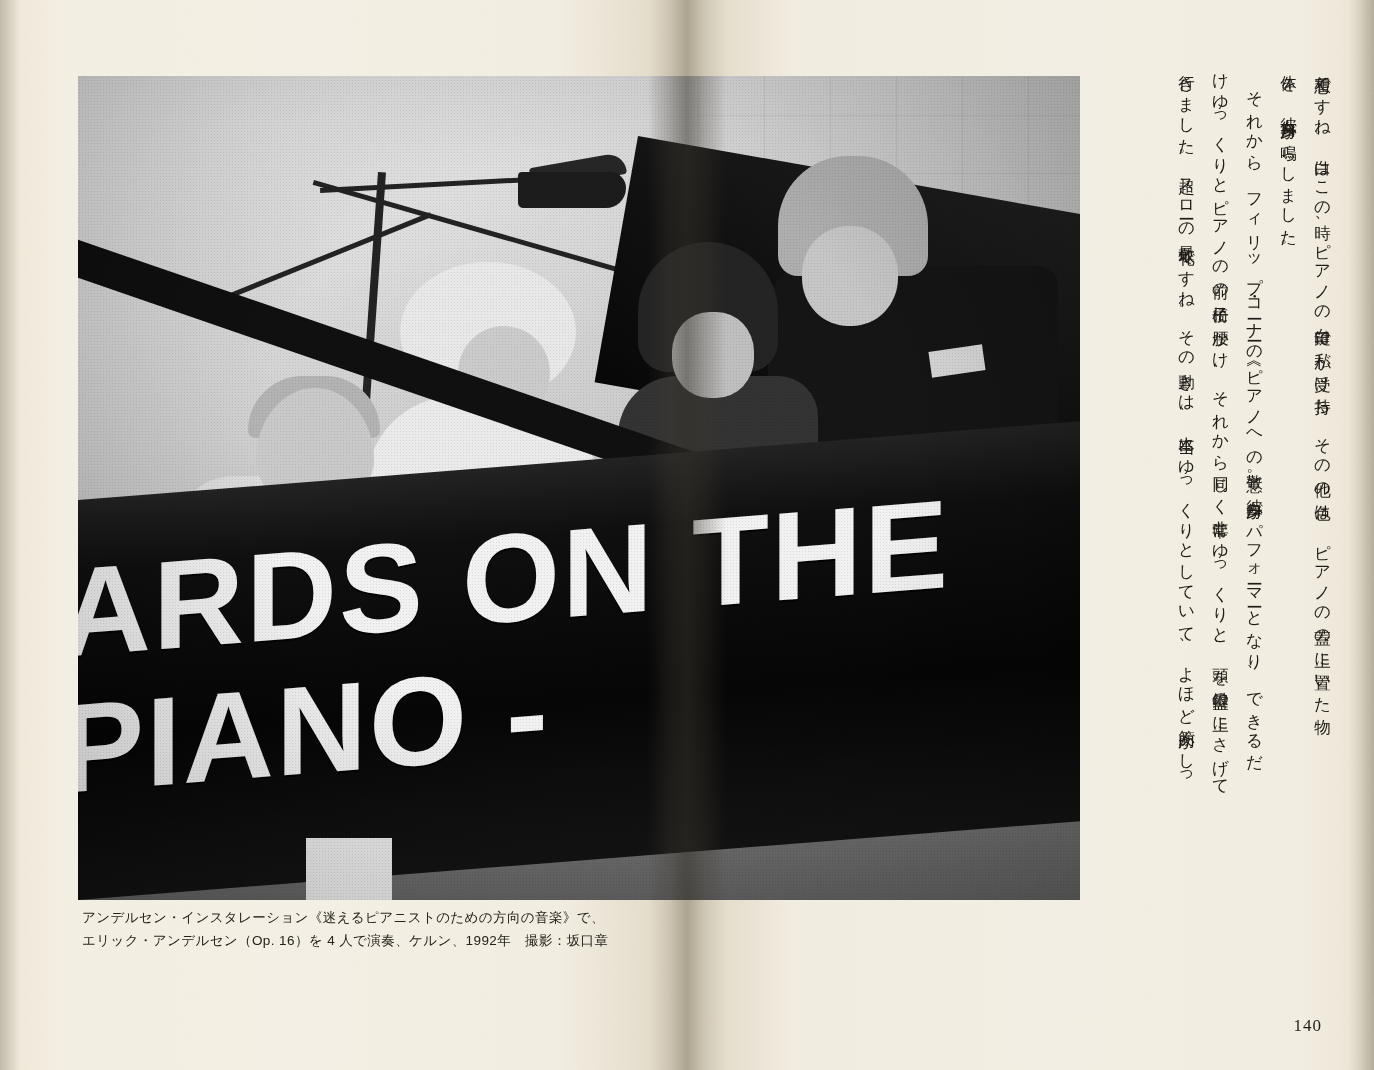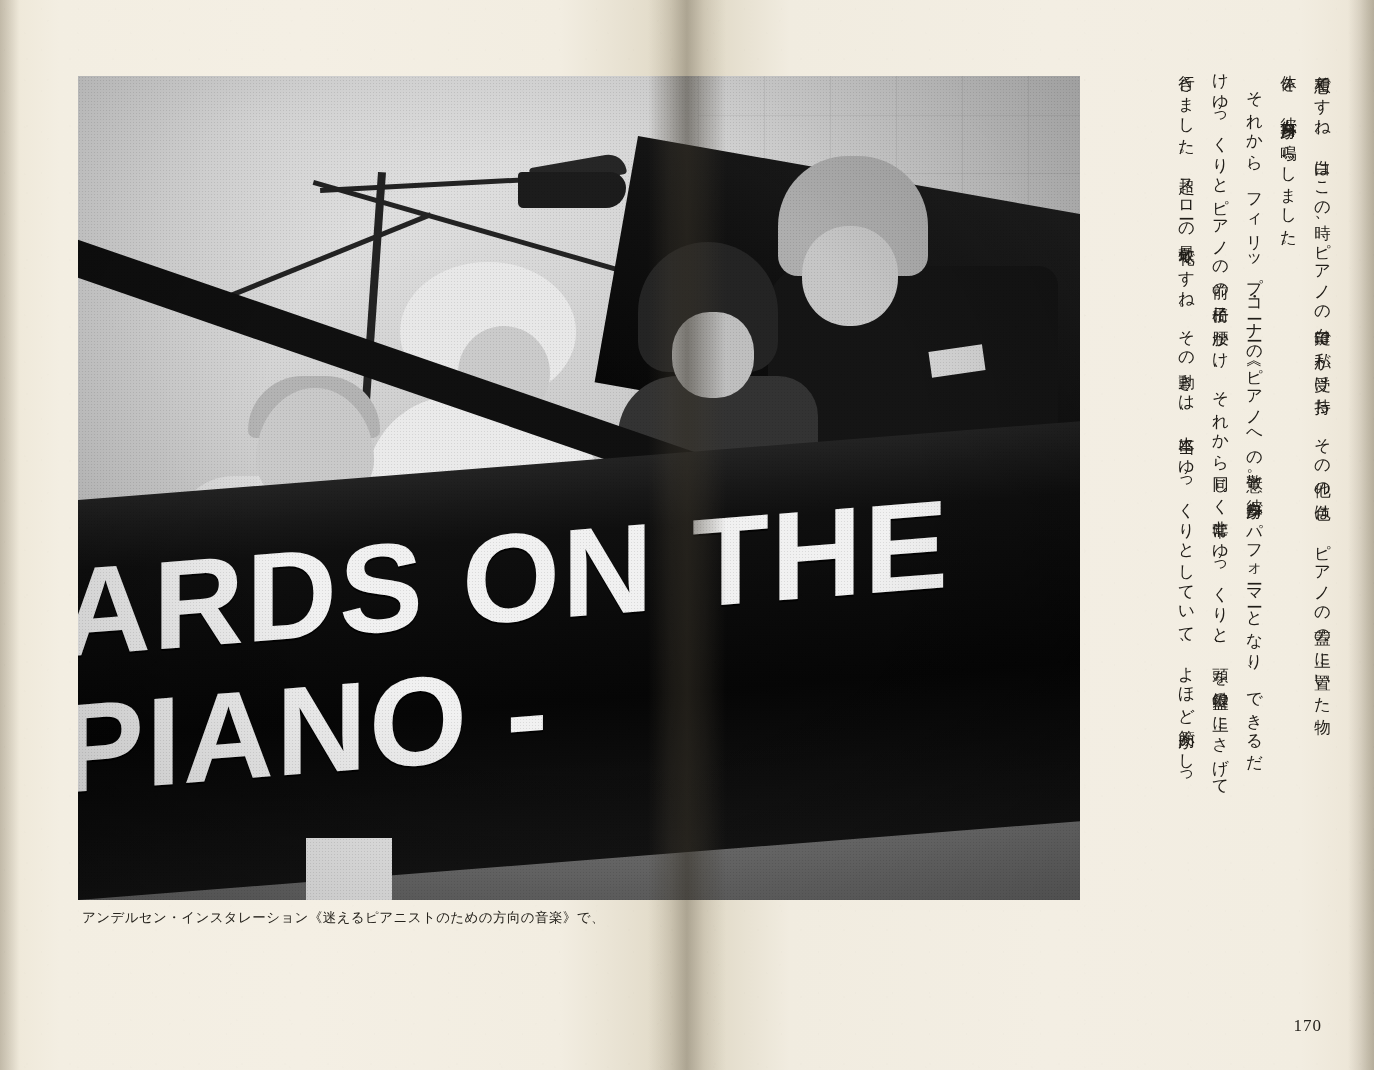--- a/index.html
+++ b/index.html
@@ -310,29 +310,30 @@
     </div>
     <div class="ph" id="ph-box"></div>
 
     <div class="ph" id="ph-dots"></div>
     <div class="ph" id="ph-gutter"></div>
     <div class="ph" id="ph-vignette"></div>
   </div>
 
   <div id="caption">
     <div>アンデルセン・インスタレーション《迷えるピアニストのための方向の音楽》で、</div>
+    <div>エリック・アンデルセン（Op. 16）を 4 人で演奏、ケルン、1992年　撮影：坂口章</div>
   </div>
 
   <div id="vtext">
     <div class="vcol">着想ですね。白はこの時、ピアノの白鍵で私が受け持ち、その他の色は、ピアノの蓋の上に置いた物</div>
     <div class="vcol">体を、彼女自身が鳴らしました。</div>
     <div class="vcol">　それから、フィリップ・コーナーの《ピアノへの敬意》。彼白身がパフォーマーとなり、できるだ</div>
     <div class="vcol">けゆっくりとピアノの前の椅子に腰かけ、それから同じく非常にゆっくりと、頭を鍵盤の上にさげて</div>
     <div class="vcol">行きました。超スローの最敬礼ですね。その動きは、本当にゆっくりとしていて、よほど筋肉がしっ</div>
   </div>
 
-  <div id="folio">170</div>
+  <div id="folio">140</div>
 
   <div id="gutter"></div>
   <div id="left-edge"></div>
   <div id="right-edge"></div>
   <div id="grain"></div>
 </div>
 
 </body></html>

